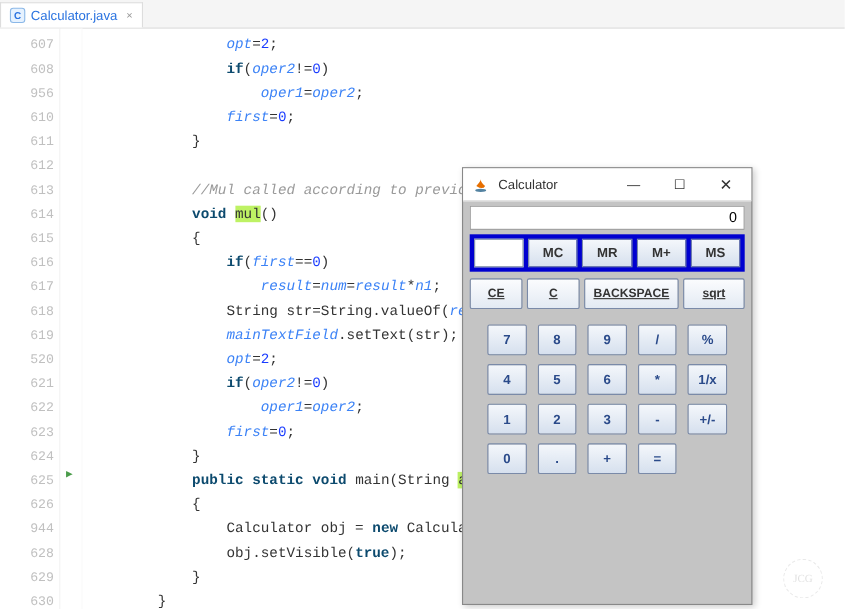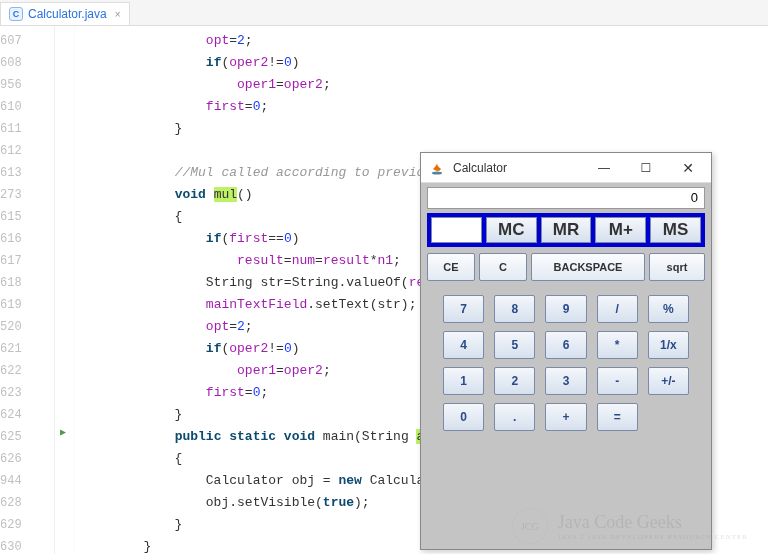--- a/index.html
+++ b/index.html
@@ -4,46 +4,46 @@
 <style>
 * { box-sizing: border-box; margin: 0; padding: 0; }
 body { font-family: Consolas, "Courier New", monospace; font-size: 13px; background: #fff; width: 768px; height: 554px; overflow: hidden; position: relative; }
 
 .tab-bar { height: 26px; background: #f5f5f5; border-bottom: 1px solid #ddd; display: flex; align-items: flex-end; }
 .tab { background: #fff; border: 1px solid #ddd; border-bottom: none; padding: 4px 8px; display: flex; align-items: center; gap: 5px; font-family: "Segoe UI", Tahoma, sans-serif; font-size: 12px; color: #2a73e0; }
 .tab-icon { width: 14px; height: 14px; background: #e6f2ff; border: 1px solid #8bb8e8; border-radius: 3px; display: flex; align-items: center; justify-content: center; font-size: 9px; color: #2a73e0; font-weight: bold; }
 .tab-close { font-size: 10px; color: #999; margin-left: 3px; cursor: pointer; }
 
 .editor-area { display: flex; height: calc(100% - 26px); }
-.gutter { width: 55px; background: #fff; color: #c0c0c0; font-size: 12px; text-align: left; padding-right: 5px; padding-top: 4px; border-right: 1px solid #eee; line-height: 22px; position: relative; }
+.gutter { width: 55px; background: #fff; color: #c0c0c0; font-size: 12px; text-align: right; padding-right: 5px; padding-top: 4px; border-right: 1px solid #eee; line-height: 22px; position: relative; }
 .gutter-extra { width: 20px; background: #fff; border-right: 1px solid #fafafa; position: relative; }
 .run-marker { position: absolute; top: 400px; left: 5px; color: #4a9c4a; font-size: 10px; }
 .code { flex: 1; padding-top: 4px; padding-left: 6px; line-height: 22px; white-space: pre; color: #333; }
 
 .kw { color: #0c4a6e; font-weight: bold; }
 .num { color: #1a3cff; }
 .comment { color: #999; font-style: italic; }
-.field { color: #a21caf; }
+.field { color: #3b82f6; font-style: italic; }
 .hl { background: #bef264; }
 
-.calc-window { position: absolute; top: 152px; left: 420px; width: 292px; height: 398px; background: #c4c4c4; border: 1px solid #888; box-shadow: 2px 2px 6px rgba(0,0,0,0.2); font-family: "Segoe UI", Tahoma, sans-serif; }
+.calc-window { position: absolute; top: 152px; left: 420px; width: 264px; height: 398px; background: #c4c4c4; border: 1px solid #888; box-shadow: 2px 2px 6px rgba(0,0,0,0.2); font-family: "Segoe UI", Tahoma, sans-serif; }
 .calc-titlebar { height: 30px; background: #fff; display: flex; align-items: center; padding: 0 2px 0 8px; border-bottom: 1px solid #ddd; }
 .calc-java-icon { width: 16px; height: 16px; margin-right: 8px; }
 .calc-title { flex: 1; font-size: 12px; color: #333; }
 .calc-btn-titlebar { width: 42px; height: 28px; display: flex; align-items: center; justify-content: center; font-size: 12px; color: #333; }
 .calc-btn-titlebar.close-x { font-size: 14px; }
 
 .calc-display { margin: 4px 6px; height: 22px; background: #fff; border: 1px solid #999; text-align: right; padding: 2px 6px; font-size: 13px; }
 
 .calc-mem-row { margin: 4px 6px; display: flex; background: #0000d0; padding: 4px; gap: 4px; }
 .calc-mem-blank { background: #fff; border: 1px solid #7a8aa8; flex: 1; height: 26px; }
-.calc-mem-btn { flex: 1; height: 26px; background: linear-gradient(#f4f7fb, #d6e0ee); border: 1px solid #7a8aa8; font-size: 17px; font-weight: bold; color: #333; display: flex; align-items: center; justify-content: center; }
+.calc-mem-btn { flex: 1; height: 26px; background: linear-gradient(#f4f7fb, #d6e0ee); border: 1px solid #7a8aa8; font-size: 12px; font-weight: bold; color: #333; display: flex; align-items: center; justify-content: center; }
 
 .calc-func-row { margin: 6px 6px; display: flex; gap: 4px; }
-.calc-func-btn { height: 28px; background: linear-gradient(#fbfcfe, #e3eaf3); border: 1px solid #7a8aa8; font-size: 11px; font-weight: bold; color: #333; display: flex; align-items: center; justify-content: center; border-radius: 2px; }
+.calc-func-btn { height: 28px; background: linear-gradient(#fbfcfe, #e3eaf3); border: 1px solid #7a8aa8; font-size: 11px; font-weight: bold; color: #333; display: flex; align-items: center; justify-content: center; border-radius: 2px; text-decoration: underline; }
 .w-small { width: 48px; }
 .w-wide { flex: 1; }
 .w-end { width: 56px; }
 
 .calc-num-area { margin: 6px 6px; padding: 8px 16px; display: grid; grid-template-columns: repeat(5, 1fr); gap: 8px 10px; }
 .calc-num-btn { height: 28px; background: linear-gradient(#f4f7fb, #d6e0ee); border: 1px solid #7a8aa8; font-size: 12px; font-weight: bold; color: #2a4a8a; display: flex; align-items: center; justify-content: center; border-radius: 2px; }
 
 .watermark { position: absolute; bottom: 10px; right: 20px; opacity: 0.25; font-family: "Times New Roman", serif; font-size: 18px; color: #888; display: flex; align-items: center; gap: 10px; }
 .watermark .circ { width: 36px; height: 36px; border: 1px dashed #aaa; border-radius: 50%; display: flex; align-items: center; justify-content: center; font-size: 10px; }
 .watermark .sub { display: block; font-size: 7px; letter-spacing: 1px; }
@@ -61,21 +61,21 @@
 
 <div class="editor-area">
   <div class="gutter" id="gutter">
       <div>607</div>
       <div>608</div>
       <div>956</div>
       <div>610</div>
       <div>611</div>
       <div>612</div>
       <div>613</div>
-      <div>273</div>
+      <div>614</div>
       <div>615</div>
       <div>616</div>
       <div>617</div>
       <div>618</div>
       <div>619</div>
       <div>520</div>
       <div>621</div>
       <div>622</div>
       <div>623</div>
       <div>624</div>
@@ -137,17 +137,13 @@
       <div class="calc-num-btn">+/-</div>
       <div class="calc-num-btn" style="grid-column: 1;">0</div>
       <div class="calc-num-btn">.</div>
       <div class="calc-num-btn">+</div>
       <div class="calc-num-btn">=</div>
     </div>
 </div>
 
 <div class="watermark">
   <div class="circ">JCG</div>
-  <div>
-    <span>Java Code Geeks</span>
-    <span class="sub">JAVA 2 JAVA DEVELOPERS RESOURCE CENTER</span>
-  </div>
 </div>
 
 </body></html>

